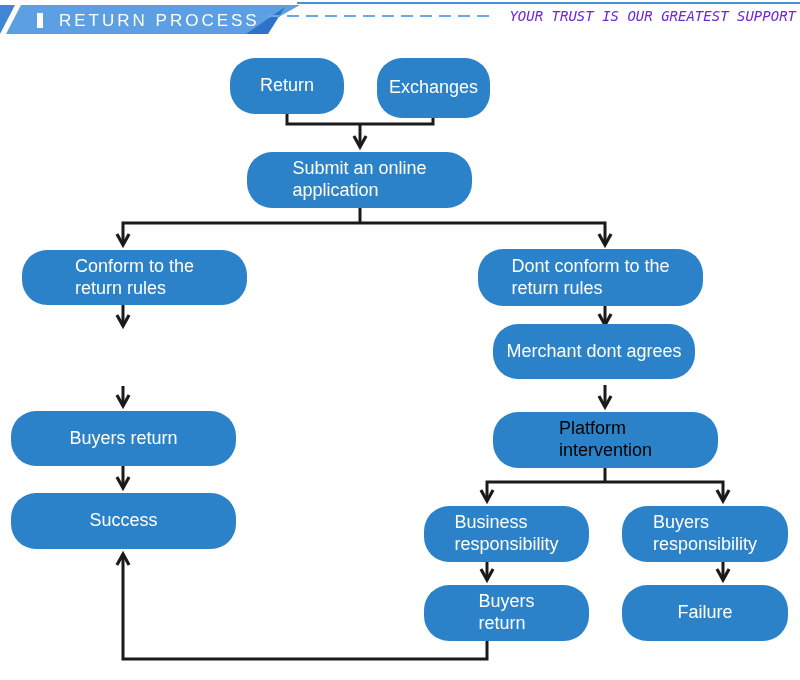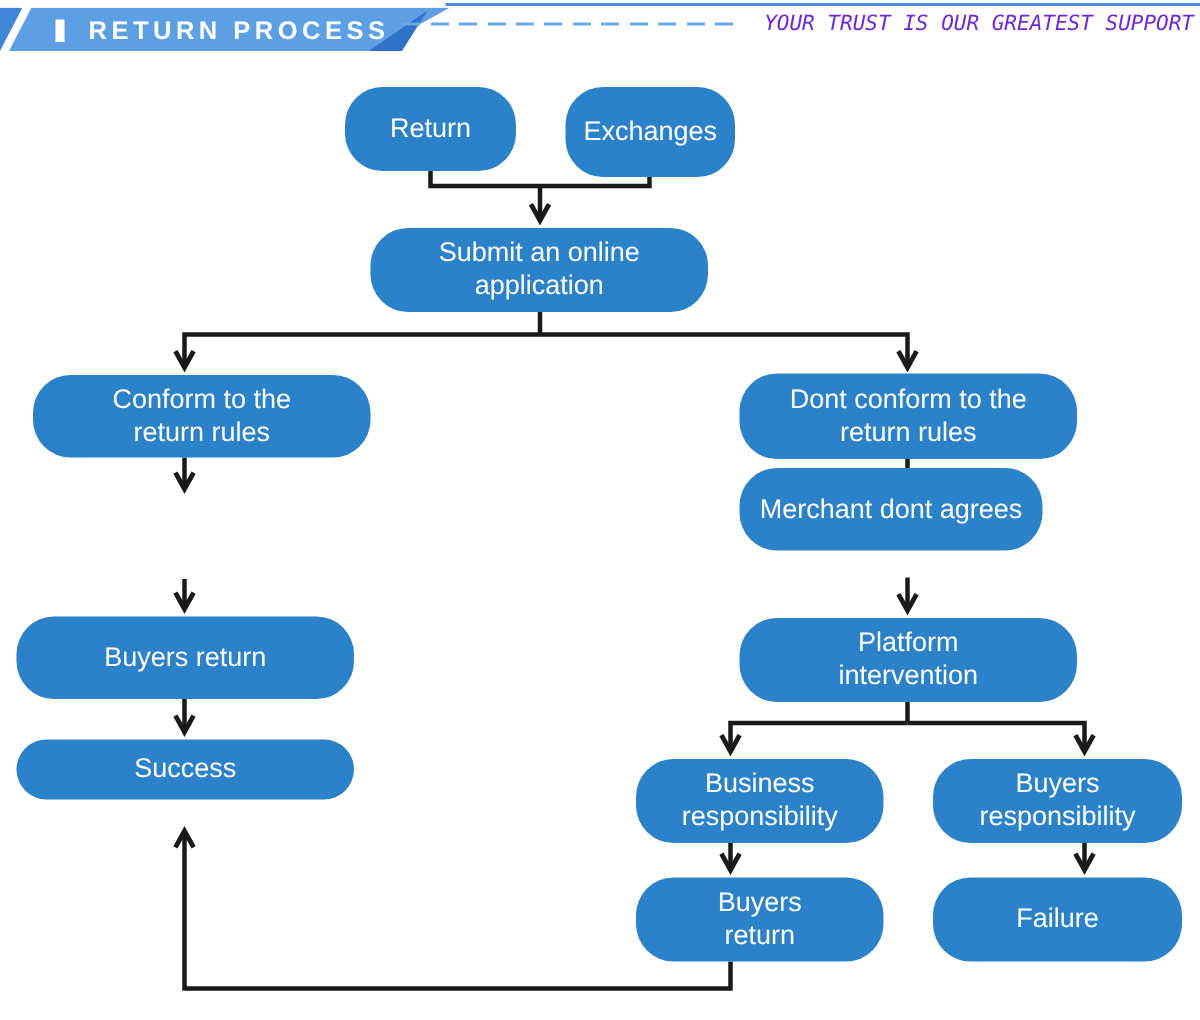--- a/index.html
+++ b/index.html
@@ -25,21 +25,21 @@
   .banner-accent{
     position:absolute;top:5px;left:240px;width:50px;height:29px;
     background:#2e73c8;
     clip-path:polygon(45px 2px, 6px 100%, 28px 100%);
   }
   .title-bar-icon{
     position:absolute;left:37px;top:13px;width:6px;height:15px;background:#ffffff;
   }
   .header-title{
     position:absolute;left:59px;top:11px;
-    color:#ffffff;font-size:17px;letter-spacing:3px;font-weight:bold;
+    color:#ffffff;font-size:17px;letter-spacing:3px;font-weight:normal;
     white-space:nowrap;
   }
   .top-line{
     position:absolute;top:2px;left:297px;right:0;height:2px;background:#4a90d8;
   }
   .dashed-line{
     position:absolute;top:15px;left:268px;width:226px;height:2px;
     background:repeating-linear-gradient(90deg,#6ca8e6 0 12px, transparent 12px 19px);
   }
   .header-slogan{
@@ -49,26 +49,25 @@
     font-size:14px;color:#6d28d9;letter-spacing:0px;
     white-space:nowrap;
   }
   
   .connectors{position:absolute;top:0;left:0;}
   .node{
     position:absolute;
     background:#2b82c8;
     color:#ffffff;
     display:flex;align-items:center;justify-content:center;
-    text-align:center;
     font-size:18px;line-height:1.22;
     white-space:pre-line;
     border-radius:25px;
   }
-  .node.dark-text{color:#ffffff;}
+  .node.dark-text{color:#000000;}
 </style>
 </head>
 <body>
 
 <div class="page">
 
   <div class="header">
     <div class="top-line"></div>
     <div class="banner-main"></div>
     <div class="banner-wedge"></div>
@@ -113,25 +112,25 @@
   </svg>
 
   <div class="node" style="left:230px;top:58px;width:114px;height:56px">Return</div>
   <div class="node" style="left:377px;top:58px;width:113px;height:60px">Exchanges</div>
   <div class="node" style="left:247px;top:152px;width:225px;height:56px">Submit an online
 application</div>
 
   <div class="node" style="left:22px;top:250px;width:225px;height:55px">Conform to the
 return rules</div>
   <div class="node" style="left:11px;top:411px;width:225px;height:55px">Buyers return</div>
-  <div class="node" style="left:11px;top:493px;width:225px;height:40px">Success</div>
+  <div class="node" style="left:11px;top:493px;width:225px;height:56px">Success</div>
 
-  <div class="node" style="left:493px;top:249px;width:225px;height:57px">Dont conform to the
+  <div class="node" style="left:478px;top:249px;width:225px;height:57px">Dont conform to the
 return rules</div>
-  <div class="node" style="left:493px;top:312px;width:202px;height:55px">Merchant dont agrees</div>
+  <div class="node" style="left:493px;top:324px;width:202px;height:55px">Merchant dont agrees</div>
   <div class="node dark-text" style="left:493px;top:412px;width:225px;height:56px">Platform
 intervention</div>
 
   <div class="node" style="left:424px;top:506px;width:165px;height:56px">Business
 responsibility</div>
   <div class="node" style="left:622px;top:506px;width:166px;height:56px">Buyers
 responsibility</div>
 
   <div class="node" style="left:424px;top:585px;width:165px;height:56px">Buyers
 return</div>

